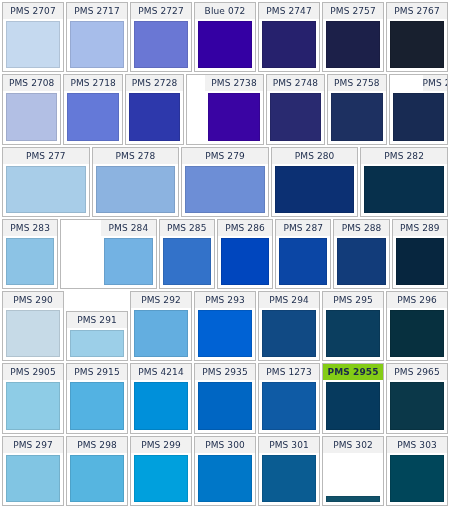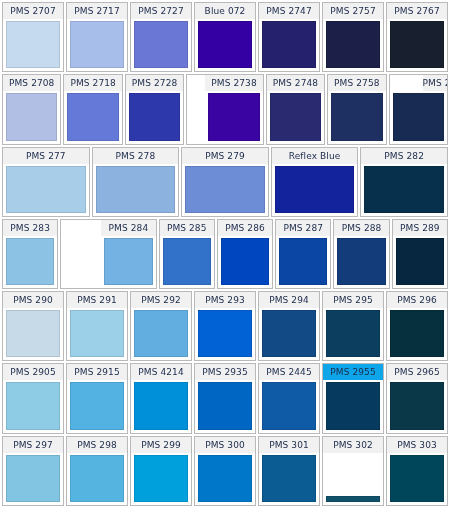--- a/index.html
+++ b/index.html
@@ -131,22 +131,22 @@
       </div>
       <div class="cell" style="border-color: rgb(185, 185, 185);">
         <div class="cell-label" style="background: rgb(241, 241, 241); color: rgb(27, 42, 74);">PMS 278</div>
         <div class="cell-swatch" title="PMS 278" style="background: rgb(140, 179, 224);"></div>
       </div>
       <div class="cell" style="border-color: rgb(185, 185, 185);">
         <div class="cell-label" style="background: rgb(241, 241, 241); color: rgb(27, 42, 74);">PMS 279</div>
         <div class="cell-swatch" title="PMS 279" style="background: rgb(109, 142, 214);"></div>
       </div>
       <div class="cell" style="border-color: rgb(185, 185, 185);">
-        <div class="cell-label" style="background: rgb(241, 241, 241); color: rgb(27, 42, 74);">Reflex Blue</div>
-        <div class="cell-swatch" title="Reflex Blue" style="background: rgb(18, 35, 155);"></div>
+        <div class="cell-label" style="background: rgb(241, 241, 241); color: rgb(27, 42, 74);">PMS 280</div>
+        <div class="cell-swatch" title="PMS 280" style="background: rgb(12, 48, 115);"></div>
       </div>
       <div class="cell" style="border-color: rgb(185, 185, 185);">
         <div class="cell-label" style="background: rgb(241, 241, 241); color: rgb(27, 42, 74);">PMS 282</div>
         <div class="cell-swatch" title="PMS 282" style="background: rgb(7, 48, 76);"></div>
       </div>
     </div>
     <div class="row">
       <div class="cell" style="border-color: rgb(185, 185, 185);">
         <div class="cell-label" style="background: rgb(241, 241, 241); color: rgb(27, 42, 74);">PMS 283</div>
         <div class="cell-swatch" title="PMS 283" style="background: rgb(140, 195, 229);"></div>
@@ -174,21 +174,21 @@
       <div class="cell" style="border-color: rgb(185, 185, 185);">
         <div class="cell-label" style="background: rgb(241, 241, 241); color: rgb(27, 42, 74);">PMS 289</div>
         <div class="cell-swatch" title="PMS 289" style="background: rgb(7, 38, 63);"></div>
       </div>
     </div>
     <div class="row">
       <div class="cell" style="border-color: rgb(185, 185, 185);">
         <div class="cell-label" style="background: rgb(241, 241, 241); color: rgb(27, 42, 74);">PMS 290</div>
         <div class="cell-swatch" title="PMS 290" style="background: rgb(198, 218, 231);"></div>
       </div>
-      <div class="cell" style="border-color: rgb(185, 185, 185);">
+      <div class="cell" style="border-color: rgb(185, 185, 185); margin-top: 20px;">
         <div class="cell-label" style="background: rgb(241, 241, 241); color: rgb(27, 42, 74);">PMS 291</div>
         <div class="cell-swatch" title="PMS 291" style="background: rgb(156, 207, 232);"></div>
       </div>
       <div class="cell" style="border-color: rgb(185, 185, 185);">
         <div class="cell-label" style="background: rgb(241, 241, 241); color: rgb(27, 42, 74);">PMS 292</div>
         <div class="cell-swatch" title="PMS 292" style="background: rgb(99, 174, 224);"></div>
       </div>
       <div class="cell" style="border-color: rgb(185, 185, 185);">
         <div class="cell-label" style="background: rgb(241, 241, 241); color: rgb(27, 42, 74);">PMS 293</div>
         <div class="cell-swatch" title="PMS 293" style="background: rgb(0, 98, 212);"></div>
@@ -217,25 +217,25 @@
       </div>
       <div class="cell" style="border-color: rgb(185, 185, 185);">
         <div class="cell-label" style="background: rgb(241, 241, 241); color: rgb(27, 42, 74);">PMS 4214</div>
         <div class="cell-swatch" title="PMS 2925" style="background: rgb(0, 144, 218);"></div>
       </div>
       <div class="cell" style="border-color: rgb(185, 185, 185);">
         <div class="cell-label" style="background: rgb(241, 241, 241); color: rgb(27, 42, 74);">PMS 2935</div>
         <div class="cell-swatch" title="PMS 2935" style="background: rgb(0, 102, 195);"></div>
       </div>
       <div class="cell" style="border-color: rgb(185, 185, 185);">
-        <div class="cell-label" style="background: rgb(241, 241, 241); color: rgb(27, 42, 74);">PMS 2445</div>
+        <div class="cell-label" style="background: rgb(241, 241, 241); color: rgb(27, 42, 74);">PMS 1273</div>
         <div class="cell-swatch" title="PMS 2945" style="background: rgb(15, 91, 165);"></div>
       </div>
       <div class="cell" style="border-color: rgb(185, 185, 185);">
-        <div class="cell-label" style="background: #0ea5e9; color: rgb(27, 42, 74);">PMS 2955</div>
+        <div class="cell-label" style="background: #84cc16; color: rgb(27, 42, 74); font-weight: bold;">PMS 2955</div>
         <div class="cell-swatch" title="PMS 2955" style="background: rgb(6, 58, 94);"></div>
       </div>
       <div class="cell" style="border-color: rgb(185, 185, 185);">
         <div class="cell-label" style="background: rgb(241, 241, 241); color: rgb(27, 42, 74);">PMS 2965</div>
         <div class="cell-swatch" title="PMS 2965" style="background: rgb(11, 56, 73);"></div>
       </div>
     </div>
     <div class="row">
       <div class="cell" style="border-color: rgb(185, 185, 185);">
         <div class="cell-label" style="background: rgb(241, 241, 241); color: rgb(27, 42, 74);">PMS 297</div>

